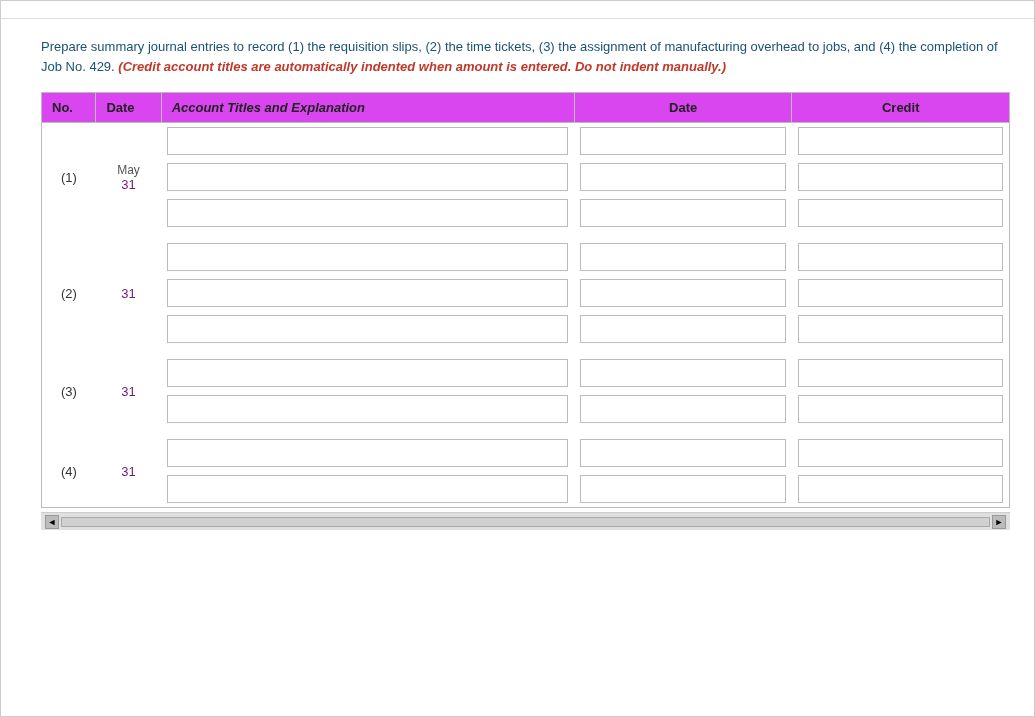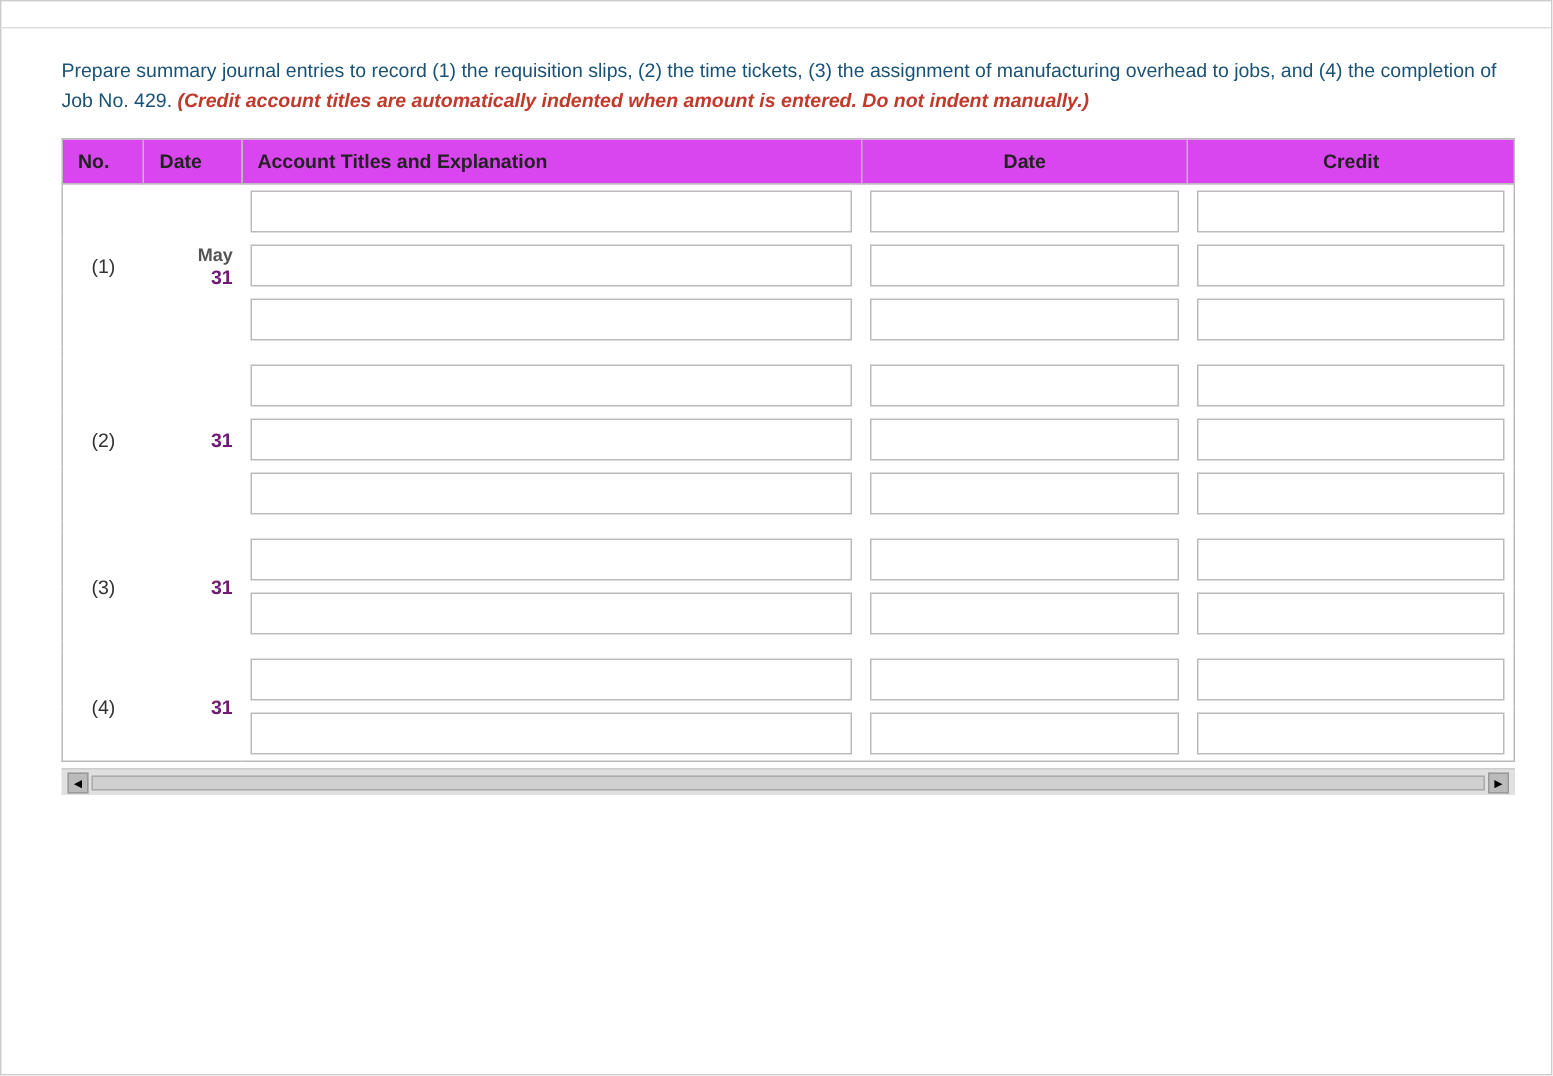--- a/index.html
+++ b/index.html
@@ -73,20 +73,21 @@
     .col-no {
       width: 50px;
     }
 
     .col-date {
       width: 60px;
     }
 
     .col-account {
       width: 380px;
+      font-style: italic;
     }
 
     .col-debit {
       width: 200px;
     }
 
     .col-credit {
       width: 200px;
       margin-top: 12px;
     }
@@ -103,26 +104,25 @@
 
     .td-no {
       text-align: center;
       color: #333;
       font-size: 13px;
       vertical-align: top;
       padding-top: 10px;
     }
 
     .td-date {
-      text-align: right;
+      text-align: center;
       color: #333;
       font-size: 13px;
       vertical-align: top;
       padding-top: 6px;
-      font-weight: bold;
     }
 
     .date-month {
       font-size: 12px;
       color: #555;
     }
 
     .date-day {
       font-size: 13px;
       color: #701a75;

